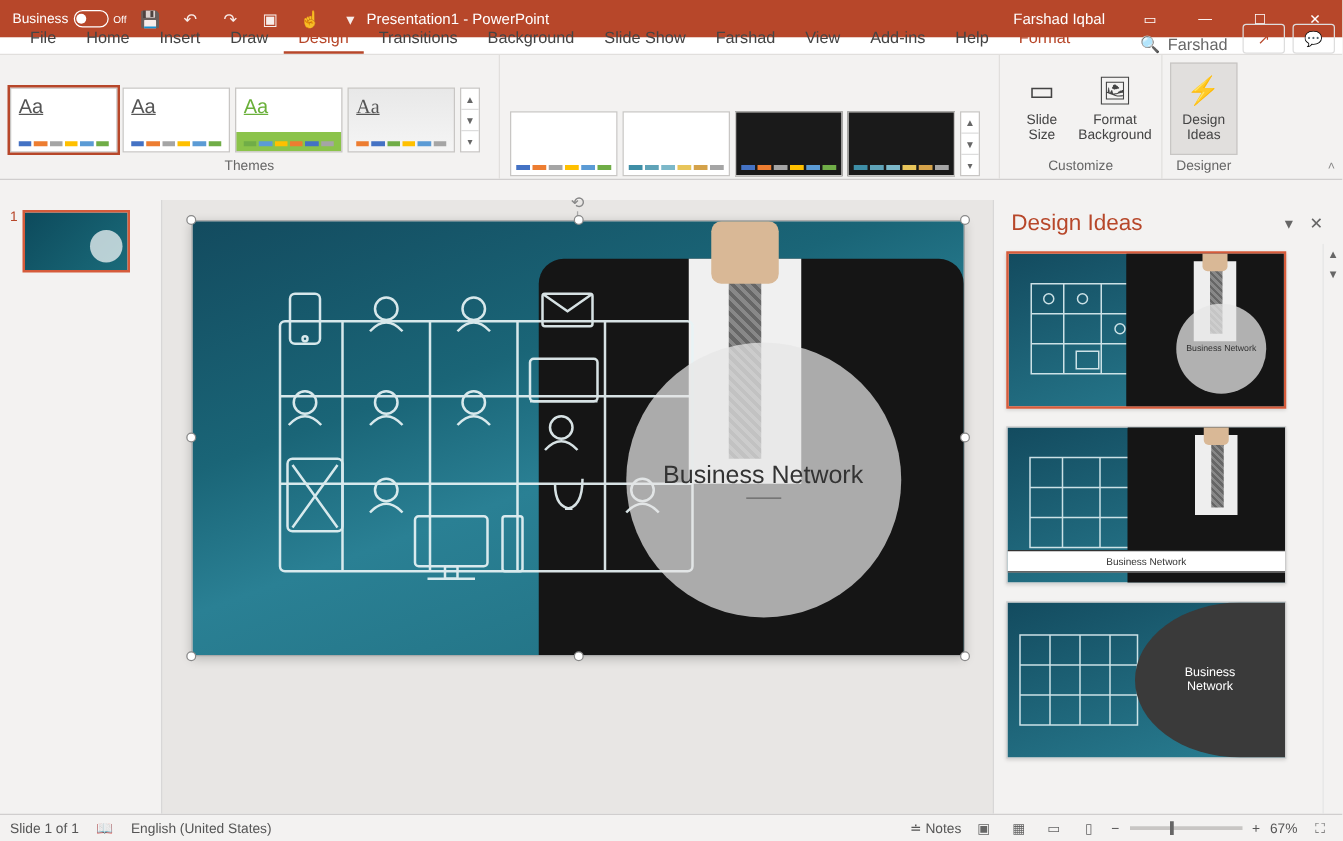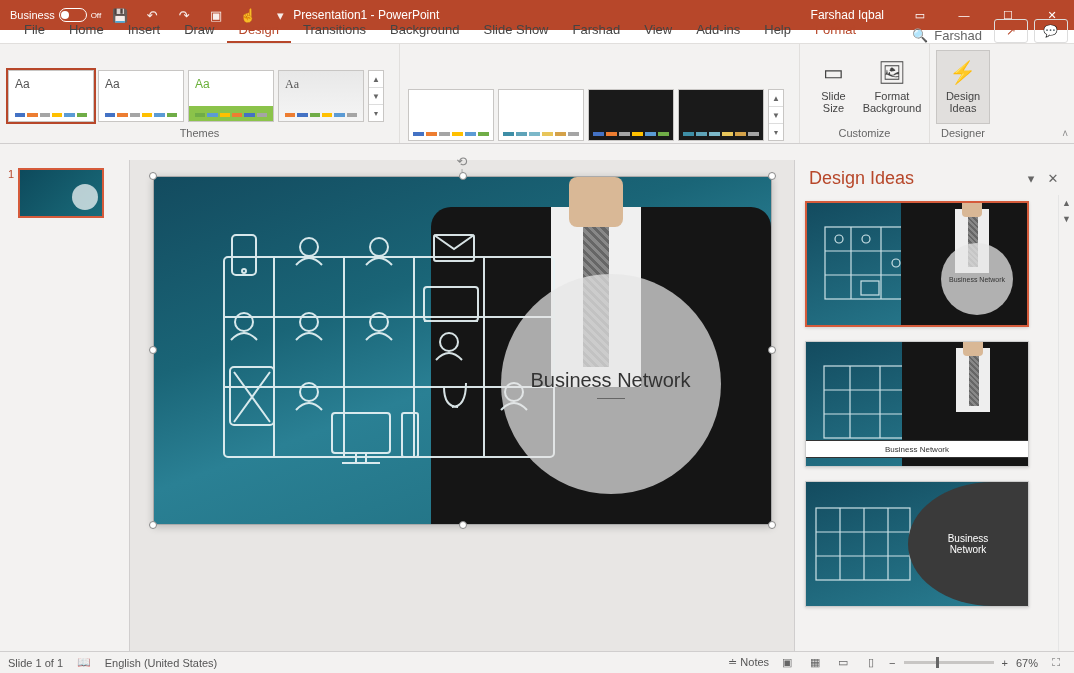--- a/index.html
+++ b/index.html
@@ -26,21 +26,21 @@
 .ribbon-tabs .search { display:flex; align-items:center; gap:6px; padding:0 12px; color:#666; font-size:13px; }
 .ribbon-tabs .rt-btn { width:34px; height:24px; border:1px solid #ddd; border-radius:3px; margin-right:6px; display:flex; align-items:center; justify-content:center; font-size:12px; color:#b7472a; }
 
 
 .ribbon { height:100px; background:#f3f2f1; border-bottom:1px solid #d0cece; display:flex; align-items:stretch; position:relative; }
 .ribbon .group { border-right:1px solid #e1dfdd; display:flex; flex-direction:column; justify-content:flex-end; padding:6px 6px 0; }
 .ribbon .group .label { font-size:11px; color:#666; text-align:center; padding:3px 0 4px; }
 .ribbon .gallery { display:flex; gap:4px; padding:2px; }
 .theme-thumb { width:86px; height:52px; border:1px solid #c8c6c4; background:#fff; display:flex; flex-direction:column; justify-content:space-between; padding:6px 6px 4px; position:relative; }
 .theme-thumb.sel { outline:2px solid #b7472a; }
-.theme-thumb .aa { font-size:12px; color:#555; }
+.theme-thumb .aa { font-size:16px; color:#555;text-decoration:underline; }
 .theme-thumb .bar { height:4px; display:flex; gap:2px; }
 .theme-thumb .bar span { flex:1; }
 .variant-thumb { width:86px; height:52px; border:1px solid #c8c6c4; background:#fff; display:flex; flex-direction:column; justify-content:flex-end; padding:4px; }
 .variant-thumb.dark { background:#1a1a1a; }
 .variant-thumb .bar { height:4px; display:flex; gap:2px; }
 .variant-thumb .bar span { flex:1; }
 .gallery-more { width:16px; height:52px; border:1px solid #c8c6c4; display:flex; flex-direction:column; background:#fff; }
 .gallery-more div { flex:1; display:flex; align-items:center; justify-content:center; font-size:8px; color:#666; }
 .gallery-more div + div { border-top:1px solid #ddd; }
 .big-btn { width:62px; display:flex; flex-direction:column; align-items:center; justify-content:center; gap:4px; font-size:11px; color:#444; text-align:center; padding:4px 2px; }

